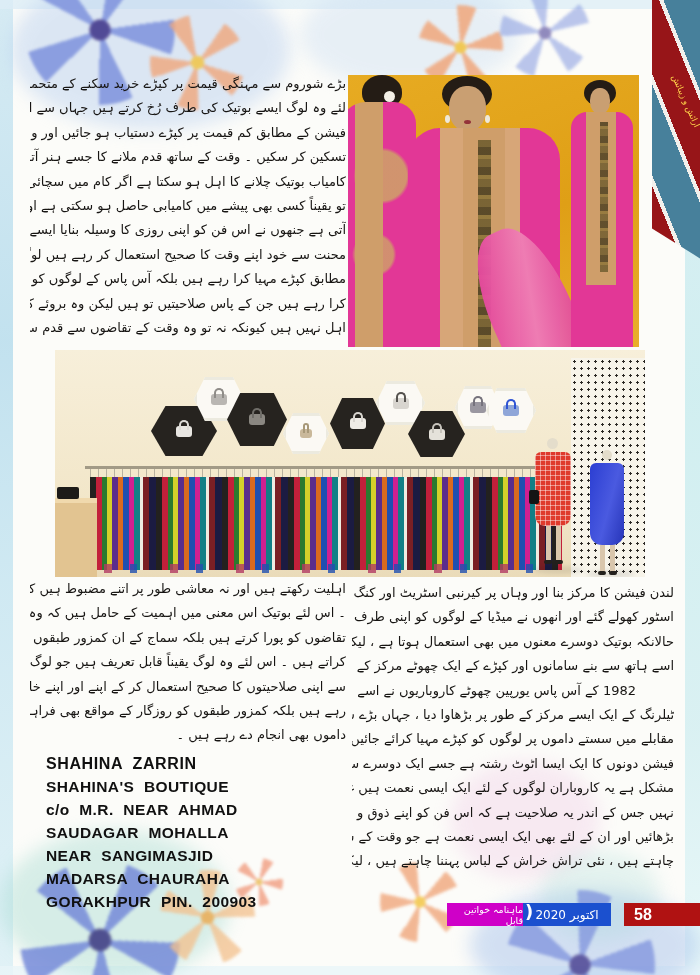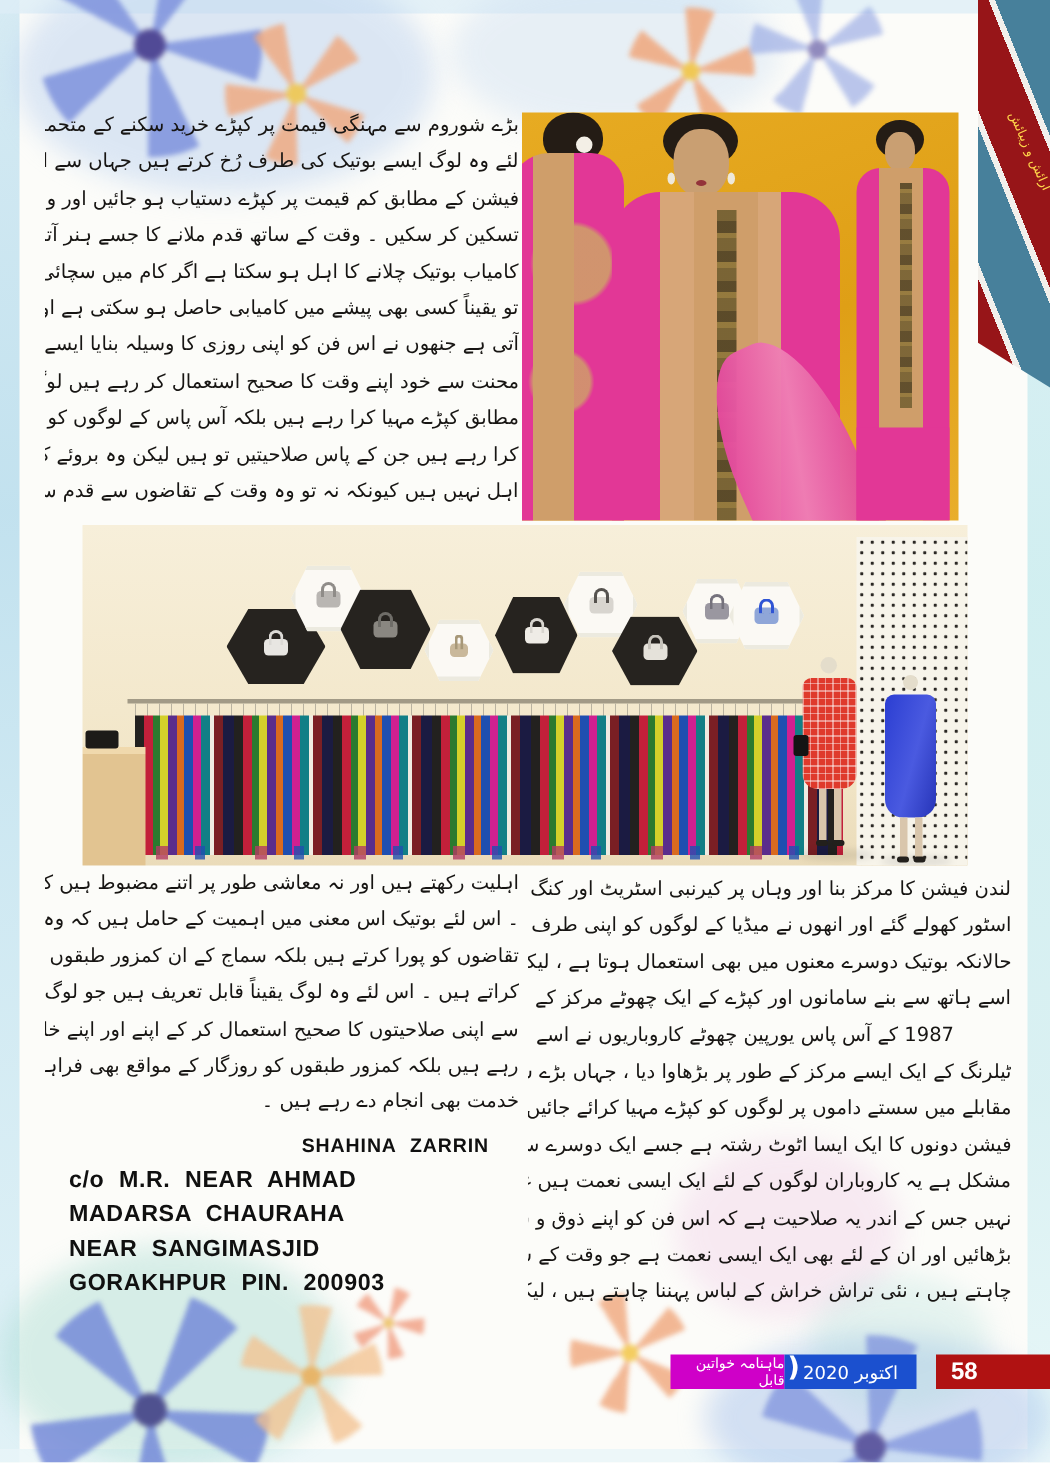--- a/index.html
+++ b/index.html
@@ -21,21 +21,21 @@
   .urdu-line{white-space:nowrap;overflow:hidden;direction:rtl;text-align:right;
              font-family:"DejaVu Sans",sans-serif;font-size:13px;height:24.4px;line-height:24.4px;}
   .urdu-line.indent{padding-right:38px;}
   #col-top-left{left:30px;top:72px;width:316px;}
   #col-bottom-left{left:30px;top:577px;width:316px;}
   #col-right{left:352px;top:581px;width:322px;}
   
   .address{position:absolute;left:46px;top:752px;width:280px;color:#101010;}
   .addr-line{font-size:15.5px;height:23px;line-height:23px;font-weight:700;
              letter-spacing:.4px;word-spacing:5px;}
-  .addr-line:first-child{font-size:13px;letter-spacing:.6px;text-align:right;}
+  .addr-line:first-child{font-size:16px;letter-spacing:.6px;}
   
   .photo1{position:absolute;left:348px;top:75px;width:291px;height:272px;overflow:hidden;
           background:linear-gradient(160deg,#e7ab22,#df9f16 55%,#e9ae2b);}
   .photo1 *{position:absolute;}
   .f1-hair{left:14px;top:0;width:40px;height:34px;background:#241c15;border-radius:50% 50% 45% 45%;}
   .f1-flower{left:36px;top:16px;width:11px;height:11px;background:#f3efe6;border-radius:50%;}
   .f1-body{left:-8px;top:27px;width:76px;height:246px;border-radius:26px 22px 0 0;
      background:radial-gradient(circle at 55% 30%,rgba(207,158,106,.9) 0 14%,transparent 16%),
                 radial-gradient(circle at 45% 62%,rgba(207,158,106,.85) 0 12%,transparent 14%),
                 linear-gradient(90deg,#e23796 0 20%,#cf9e6a 20% 56%,#e23796 56% 100%);}
@@ -153,42 +153,44 @@
       <div class="urdu-line">کرا رہے ہیں جن کے پاس صلاحیتیں تو ہیں لیکن وہ بروئے کار لانے کے</div>
       <div class="urdu-line">اہل نہیں ہیں کیونکہ نہ تو وہ وقت کے تقاضوں سے قدم سے قدم ملا کر چلنے کی</div>
     </div>
   <div class="urdu-col" id="col-bottom-left">
       <div class="urdu-line">اہلیت رکھتے ہیں اور نہ معاشی طور پر اتنے مضبوط ہیں کہ وہ کچھ پونجی لگا سکیں</div>
       <div class="urdu-line">۔ اس لئے بوتیک اس معنی میں اہمیت کے حامل ہیں کہ وہ فیشن کے بدلتے</div>
       <div class="urdu-line">تقاضوں کو پورا کرتے ہیں بلکہ سماج کے ان کمزور طبقوں کو روزگار بھی مہیا</div>
       <div class="urdu-line">کراتے ہیں ۔ اس لئے وہ لوگ یقیناً قابل تعریف ہیں جو لوگ اپنی محنت</div>
       <div class="urdu-line">سے اپنی صلاحیتوں کا صحیح استعمال کر کے اپنے اور اپنے خاندان کا نام روشن کر</div>
       <div class="urdu-line">رہے ہیں بلکہ کمزور طبقوں کو روزگار کے مواقع بھی فراہم کر کے ایک سماجی</div>
-      <div class="urdu-line">خدمت بھی انجام دے رہے ہیں ۔</div>
+      <div class="urdu-line">داموں بھی انجام دے رہے ہیں ۔</div>
     </div>
   <div class="urdu-col" id="col-right">
       <div class="urdu-line">لندن فیشن کا مرکز بنا اور وہاں پر کیرنبی اسٹریٹ اور کنگ روڈ پر فیشن ایبل</div>
       <div class="urdu-line">اسٹور کھولے گئے اور انھوں نے میڈیا کے لوگوں کو اپنی طرف متوجہ کیا ۔</div>
       <div class="urdu-line">حالانکہ بوتیک دوسرے معنوں میں بھی استعمال ہوتا ہے ، لیکن عام طور پر</div>
       <div class="urdu-line">اسے ہاتھ سے بنے سامانوں اور کپڑے کے ایک چھوٹے مرکز کے مانند</div>
-      <div class="urdu-line indent">1987 کے آس پاس یورپین چھوٹے کاروباریوں نے اسے</div>
+      <div class="urdu-line indent">1982 کے آس پاس یورپین چھوٹے کاروباریوں نے اسے</div>
       <div class="urdu-line">ٹیلرنگ کے ایک ایسے مرکز کے طور پر بڑھاوا دیا ، جہاں بڑے شوروم کے</div>
       <div class="urdu-line">مقابلے میں سستے داموں پر لوگوں کو کپڑے مہیا کرائے جائیں ۔ بوتیک اور</div>
       <div class="urdu-line">فیشن دونوں کا ایک ایسا اٹوٹ رشتہ ہے جسے ایک دوسرے سے الگ کرنا</div>
       <div class="urdu-line">مشکل ہے یہ کاروباران لوگوں کے لئے ایک ایسی نعمت ہیں غیر متوقع سے کم</div>
       <div class="urdu-line">نہیں جس کے اندر یہ صلاحیت ہے کہ اس فن کو اپنے ذوق و شوق سے آگے</div>
       <div class="urdu-line">بڑھائیں اور ان کے لئے بھی ایک ایسی نعمت ہے جو وقت کے ساتھ چلنا تو</div>
       <div class="urdu-line">چاہتے ہیں ، نئی تراش خراش کے لباس پہننا چاہتے ہیں ، لیکن ان کی جیب</div>
     </div>
 
   <div class="address">
       <div class="addr-line">SHAHINA ZARRIN</div>
+      <div class="addr-line">SHAHINA'S BOUTIQUE</div>
       <div class="addr-line">c/o M.R. NEAR AHMAD</div>
+      <div class="addr-line">SAUDAGAR MOHALLA</div>
+      <div class="addr-line">NEAR SANGIMASJID</div>
       <div class="addr-line">MADARSA CHAURAHA</div>
-      <div class="addr-line">NEAR SANGIMASJID</div>
       <div class="addr-line">GORAKHPUR PIN. 200903</div>
     </div>
 
   <div class="photo1">
     <div class="f1-hair"></div>
     <div class="f1-flower"></div>
     <div class="f1-body"></div>
     <div class="f2-hair"></div>
     <div class="f2-face"></div>
     <div class="f2-ear1"></div>

